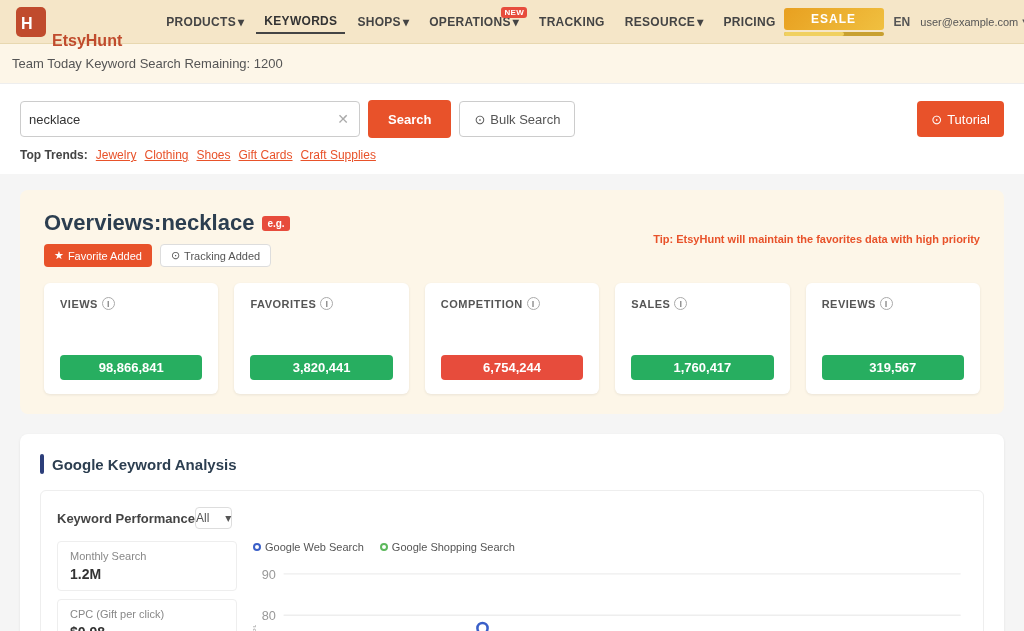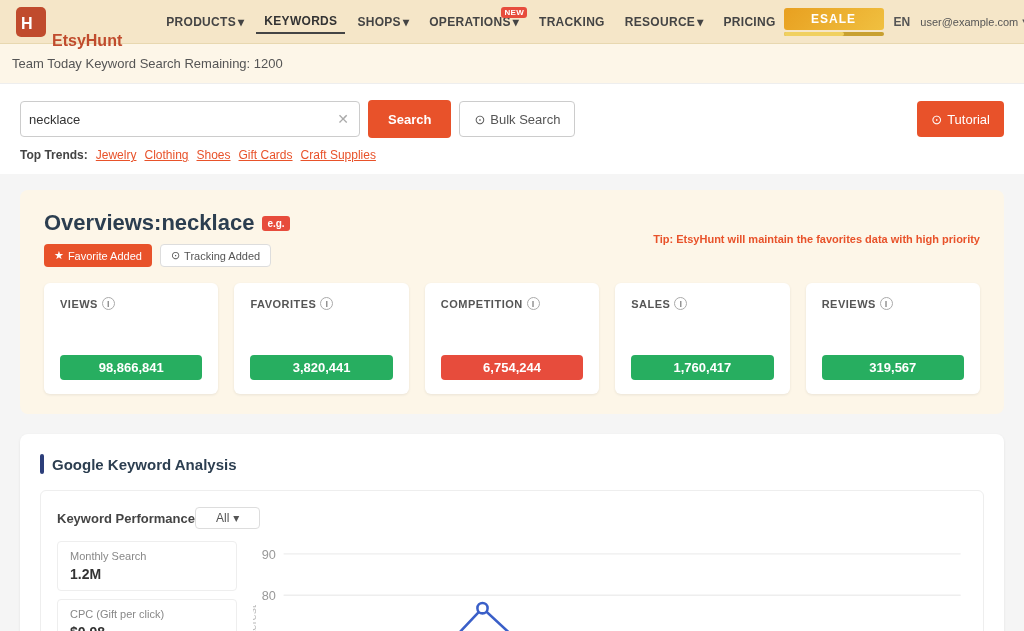--- a/index.html
+++ b/index.html
@@ -363,26 +363,26 @@
       margin-bottom: 12px;
     }
     .keyword-perf-title {
       font-size: 13px;
       font-weight: 600;
       color: #444;
     }
     .all-dropdown {
       border: 1px solid #ddd;
       border-radius: 4px;
-      padding: 3px 20px;
+      padding: 3px 0;
       font-size: 12px;
       color: #555;
       display: flex;
       align-items: center;
-      gap: 4px;
+      gap: 16px;
       cursor: pointer;
     }
     .keyword-body {
       display: flex;
       gap: 16px;
     }
     .keyword-metrics {
       width: 180px;
       display: flex;
       flex-direction: column;
@@ -602,20 +602,30 @@
           <div class="metric-card">
             <div class="metric-label">CPC (Gift per click)</div>
             <div class="metric-value">$0.98</div>
           </div>
           <div class="metric-card">
             <div class="metric-label">PD (Paying difficulty)</div>
 
           </div>
         </div>
         <div style="flex:1; display:flex; flex-direction:column;">
+          <div class="chart-legend">
+            <div class="legend-item">
+              <div class="legend-dot legend-dot-blue"></div>
+              <span>Google Web Search</span>
+            </div>
+            <div class="legend-item">
+              <div class="legend-dot legend-dot-green"></div>
+              <span>Google Shopping Search</span>
+            </div>
+          </div>
           <div style="flex:1; position:relative;">
             <svg class="chart-svg" viewBox="0 0 560 180" preserveAspectRatio="none">
 
               <text x="18" y="14" font-size="10" fill="#999" text-anchor="end">90</text>
               <text x="18" y="46" font-size="10" fill="#999" text-anchor="end">80</text>
               <text x="18" y="78" font-size="10" fill="#999" text-anchor="end">70</text>
               <text x="18" y="110" font-size="10" fill="#999" text-anchor="end">60</text>
               <text x="18" y="142" font-size="10" fill="#999" text-anchor="end">50</text>
 
               <text x="2" y="80" font-size="9" fill="#bbb" text-anchor="middle" transform="rotate(-90,2,80)">Search Interest</text>

